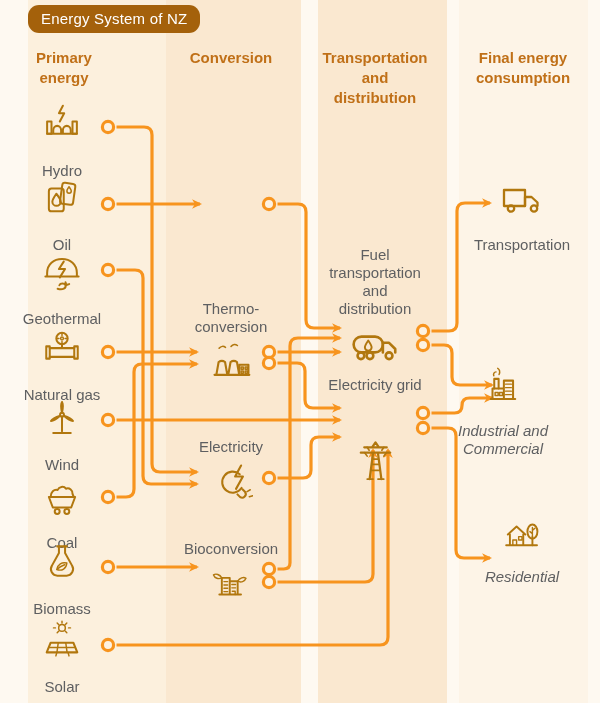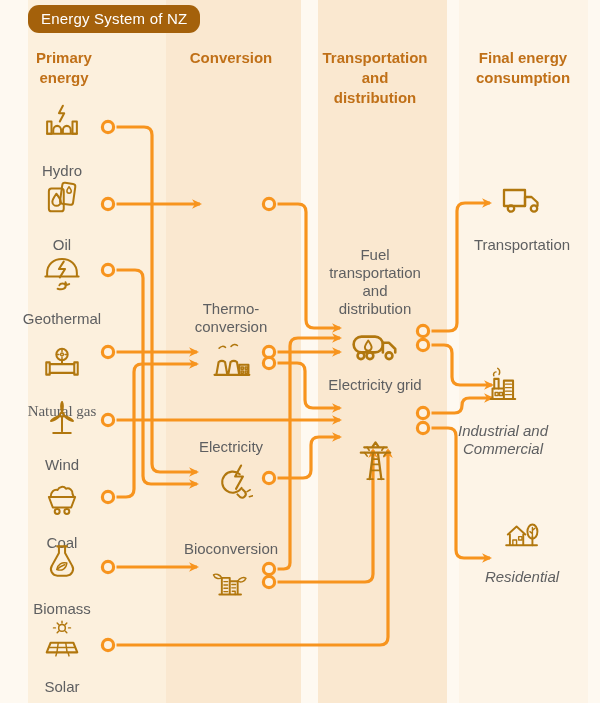--- a/index.html
+++ b/index.html
@@ -108,21 +108,21 @@
 
   <div class="node" style="left:12px;top:252px;width:100px;">
     <span><svg class="ic" viewBox="0 0 48 48" width="42" height="42">
       <path d="M7,27 v-3 c0,-10 7.5,-16 17,-16 s17,6 17,16 v3 M5,28 h38"></path>
       <path d="M26,11 l-5.5,8.5 h7 l-6,9.5"></path>
       <path d="M19,42 c6,2 10,-1 9,-4 c-1,-2.5 -6,-2.5 -7,0 M28,34.5 l1,3.2 l3.2,-1"></path>
     </svg></span>
     <span class="nlabel">Geothermal</span>
   </div>
 
-  <div class="node" style="left:12px;top:344px;width:100px;font-family:Liberation Serif, serif;">
+  <div class="node" style="left:12px;top:328px;width:100px;">
     <span><svg class="ic" viewBox="0 0 48 48" width="42" height="42">
       <circle cx="24" cy="12" r="6.5"></circle>
           <circle class="thin" cx="24" cy="12" r="1.6"></circle>
       <path class="thin" d="M24,6 v2.5 M24,15.5 v2.5 M18,12 h2.5 M27.5,12 h2.5"></path>
       <path d="M24,18.5 v4.5 M10,23 h28 M10,33 h28"></path>
       <rect x="6" y="21" width="4" height="14"></rect>
           <rect x="38" y="21" width="4" height="14"></rect>
     </svg></span>
     <span class="nlabel">Natural gas</span>
   </div>

